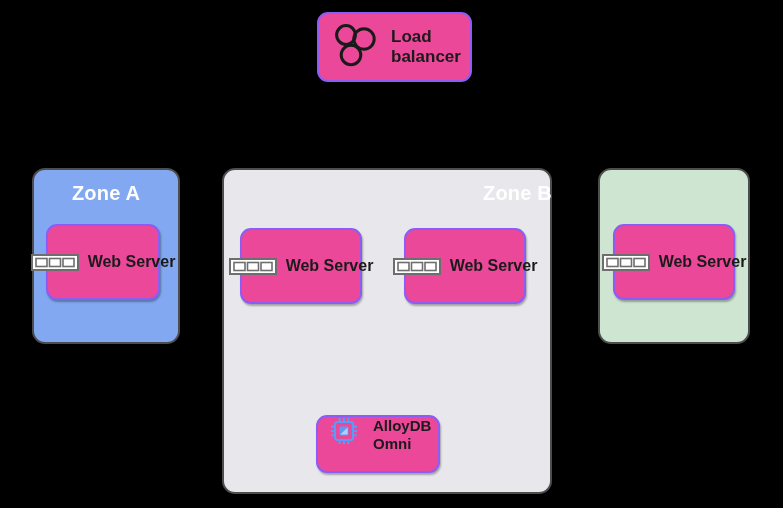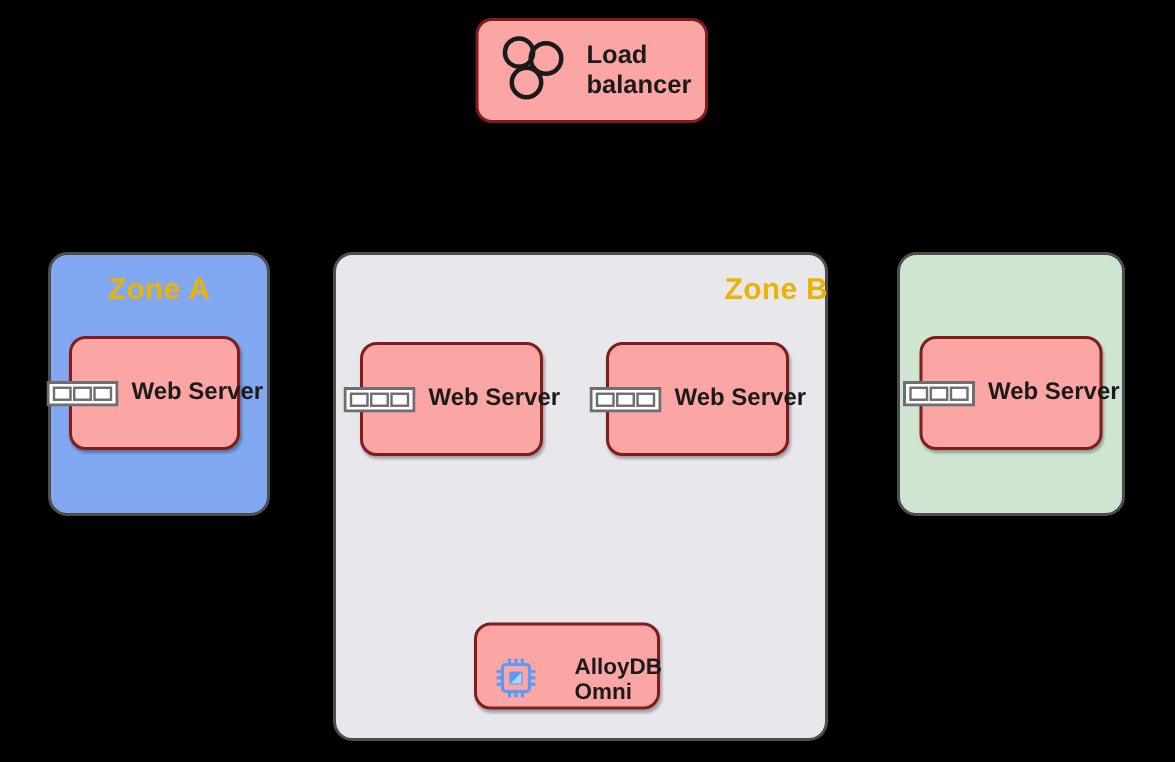--- a/index.html
+++ b/index.html
@@ -28,33 +28,33 @@
   }
   .zone-a { background: #81A8F0; }
   .zone-b { background: #E8E8EC; }
   .zone-c { background: #CEE5D1; }
 
   .zone-title {
     position: absolute;
     left: 0;
     width: 100%;
     text-align: center;
-    color: #eab308;
+    color: #ffffff;
     font-size: 20px;
     font-weight: bold;
     letter-spacing: 0.2px;
     z-index: 12;
   }
 
   
   .node {
     position: absolute;
     box-sizing: border-box;
-    background: #fca5a5;
-    border: 2px solid #7f1d1d;
+    background: #ec4899;
+    border: 2px solid #8b5cf6;
     border-radius: 11px;
     z-index: 20;
     box-shadow: 1px 2px 2px rgba(0,0,0,0.30);
   }
 
   
   .ws-inner {
     position: absolute;
     left: 0; top: 0;
     width: 100%; height: 100%;
@@ -98,25 +98,25 @@
     white-space: pre-line;
   }
 
   
   .db-inner {
     position: absolute;
     left: 0; top: 0;
     width: 100%; height: 100%;
     display: flex;
     flex-direction: row;
-    align-items: flex-end;
+    align-items: flex-start;
     justify-content: flex-start;
     padding-left: 12px;
     box-sizing: border-box;
-    gap: 25px;
+    gap: 15px;
   }
   .db-label {
     color: #1A1A1A;
     font-size: 15px;
     font-weight: bold;
     line-height: 1.18;
     white-space: pre-line;
   }
 </style>
 </head>

